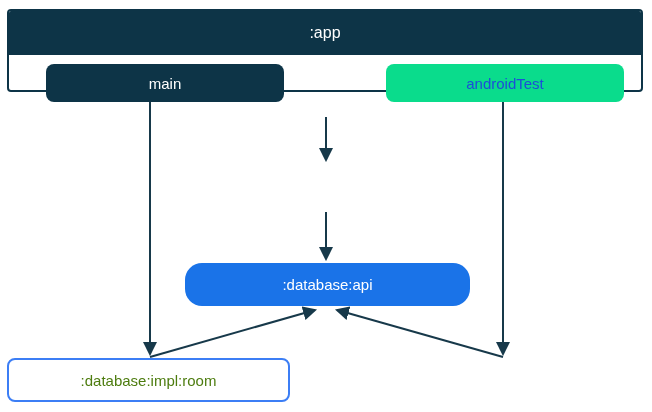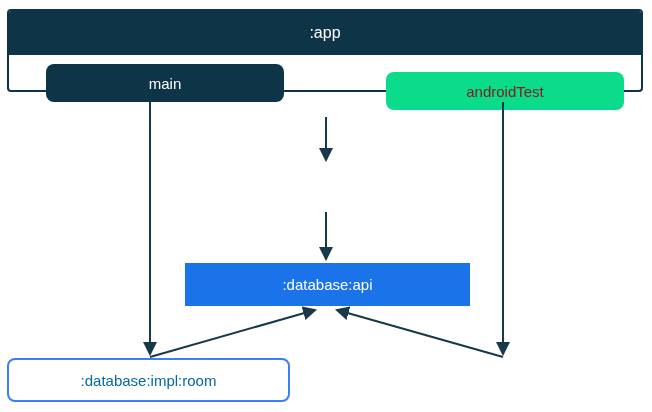--- a/index.html
+++ b/index.html
@@ -51,41 +51,40 @@
     width: 238px; height: 38px;
     background: #0D3447;
     color: #ffffff;
     border-radius: 8px;
     margin-left: 16px;
   }
   .node-androidtest {
     left: 386px; top: 64px;
     width: 238px; height: 38px;
     background: #0ADC8C;
-    color: #7f1d1d;
+    color: #1d4ed8;
     border-radius: 8px;
-    margin-top: 8px;
   }
   .node-feature-home {
     left: 185px; top: 164px;
     width: 285px; height: 48px;
     background: #FC8964;
     color: #ffffff;
     border-radius: 10px;
   }
   .node-database-api {
     left: 185px; top: 263px;
     width: 285px; height: 43px;
     background: #1A73E8;
     color: #ffffff;
-    border-radius: 0;
+    border-radius: 17px;
   }
   .node-outline {
     background: #ffffff;
-    color: #0369a1;
+    color: #4d7c0f;
     border: 2px solid #3C7EF5;
     border-radius: 8px;
   }
   .node-database-impl-room {
     left: 7px; top: 358px;
     width: 283px; height: 44px;
   }
   .node-database-impl-mock {
     left: 362px; top: 358px;
     width: 283px; height: 44px;

